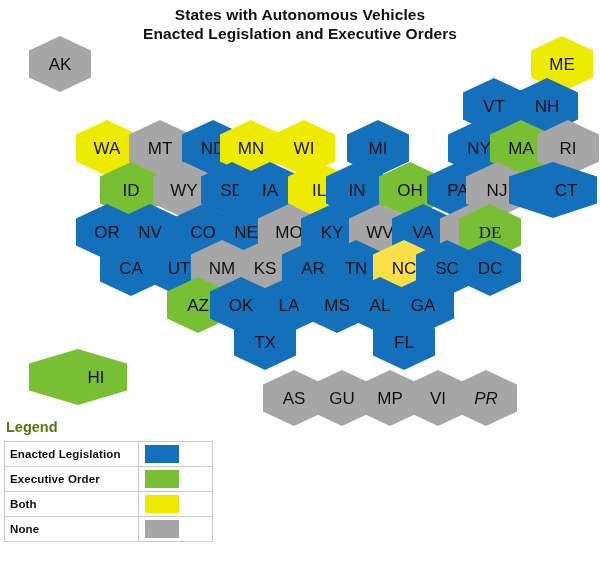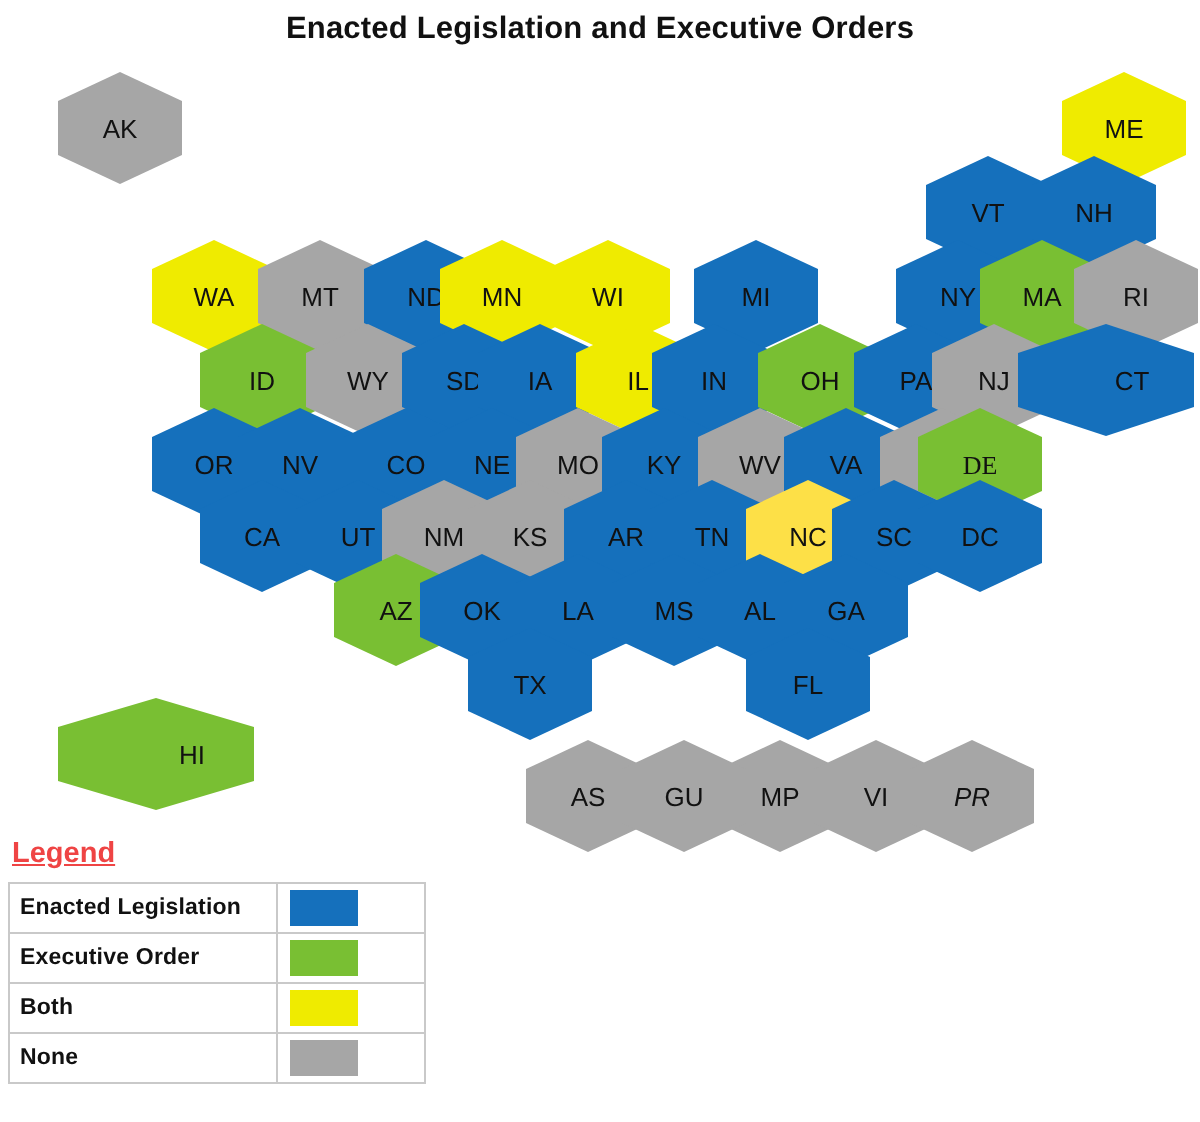--- a/index.html
+++ b/index.html
@@ -44,41 +44,40 @@
     position: absolute;
     width: 62px;
     height: 56px;
     -webkit-clip-path: polygon(50% 0%, 100% 26%, 100% 74%, 50% 100%, 0% 74%, 0% 26%);
     clip-path: polygon(50% 0%, 100% 26%, 100% 74%, 50% 100%, 0% 74%, 0% 26%);
     display: flex;
     align-items: center;
     justify-content: center;
   }
   .hex .hex-label {
-    font-size: 13px;
+    font-size: 17px;
     font-weight: normal;
     color: #111111;
     line-height: 1;
     pointer-events: none;
     text-align: center;
   }
 
   
   #legend {
     position: absolute;
     left: 4px;
     top: 419px;
     width: 205px;
   }
   #legend-title {
     font-size: 14.5px;
     font-weight: bold;
-    color: #ef4444;
+    color: #4d7c0f;
     margin: 0 0 6px 2px;
-    text-decoration: underline;
   }
   #legend-table {
     border-collapse: collapse;
     width: 203px;
     table-layout: fixed;
   }
   #legend-table td {
     border: 1px solid #c9c9c9;
     height: 24px;
     padding: 0;
@@ -100,20 +99,21 @@
     display: block;
     width: 34px;
     height: 18px;
     margin-left: 6px;
   }
 </style>
 </head>
 <body>
 
 <div id="chart-title">
+  <span class="line">States with Autonomous Vehicles</span>
   <span class="line">Enacted Legislation and Executive Orders</span>
 </div>
 
 <div id="hex-map">
     <div class="hex" style="left: 29px; top: 36px; background: rgb(166, 166, 166);">
       <span class="hex-label">AK</span>
     </div>
     <div class="hex" style="left: 531px; top: 36px; background: rgb(239, 235, 0);">
       <span class="hex-label">ME</span>
     </div>

